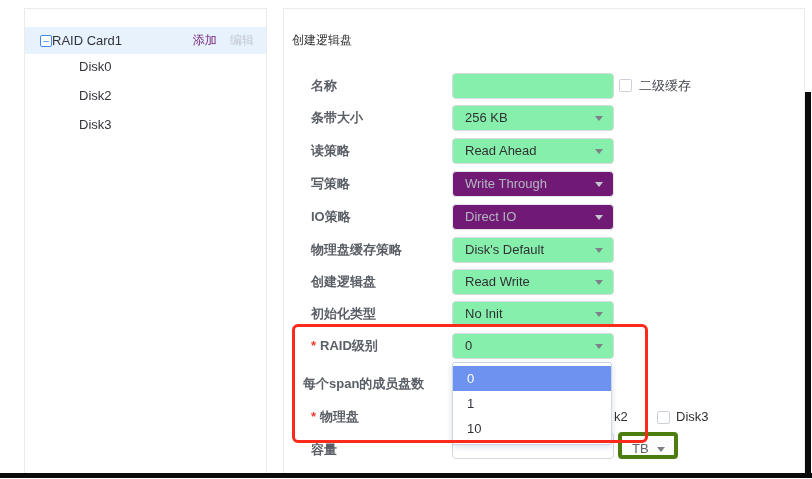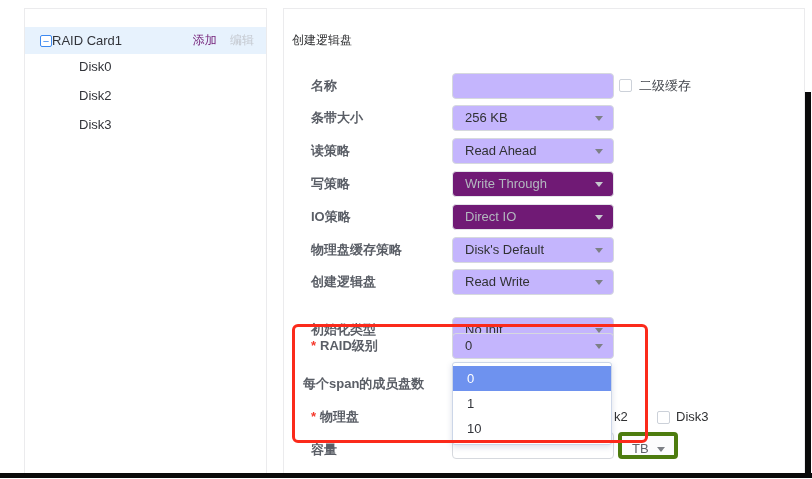--- a/index.html
+++ b/index.html
@@ -28,21 +28,21 @@
   .link-edit { color:#c4c8cf; margin-left:10px; cursor:pointer; }
   .tree-disks { position:absolute; left:0; top:43px; width:100%; }
   .tree-disk-row { height:29px; line-height:29px; padding-left:54px; font-size:13px; color:#32343a; cursor:pointer; }
 
   
   .form-title { position:absolute; left:8px; top:23px; font-size:12px; font-weight:500; color:#303133; }
   .frow { position:absolute; left:0; width:100%; height:26px; }
   .flabel { position:absolute; left:27px; top:0; height:26px; line-height:26px; font-size:13px; color:#5a5e66; white-space:nowrap;font-weight:bold; }
   .req { color:#f5392c; margin-right:4px; }
   .ctrl { position:absolute; left:168px; top:0; width:162px; height:26px;
-          border:1px solid #d6d9de; border-radius:4px; background:#c4b5fd;
+          border:1px solid #d6d9de; border-radius:4px; background:#86efac;
           font-size:13px; color:#303133; line-height:24px; padding-left:12px; cursor:pointer; }
   .ctrl.disabled { background:#701a75; border-color:#e4e6ea; color:#b3b8bf; cursor:not-allowed; }
   .ctrl.textinput { cursor:text; }
   .caret { position:absolute; right:10px; top:10px; width:0; height:0;
            border-left:4px solid transparent; border-right:4px solid transparent;
            border-top:5px solid #7d8086; }
   .ctrl.disabled .caret { border-top-color:#c6c9ce; }
 
   .checkbox { display:inline-block; width:13px; height:13px; border:1px solid #ccd1d9;
               border-radius:2px; background:#fff; vertical-align:middle; cursor:pointer; }
@@ -149,21 +149,21 @@
     </div>
 
     <div class="frow" style="top:260px">
       <span class="flabel">创建逻辑盘</span>
       <div class="ctrl">
         <span>Read Write</span>
         <span class="caret"></span>
       </div>
     </div>
 
-    <div class="frow" style="top:308px">
+    <div class="frow" style="top:292px">
       <span class="flabel">初始化类型</span>
       <div class="ctrl">
         <span>No Init</span>
         <span class="caret"></span>
       </div>
     </div>
 
     <div class="frow" style="top:324px">
       <span class="flabel"><span class="req">*</span><span>RAID级别</span></span>
       <div class="ctrl">

